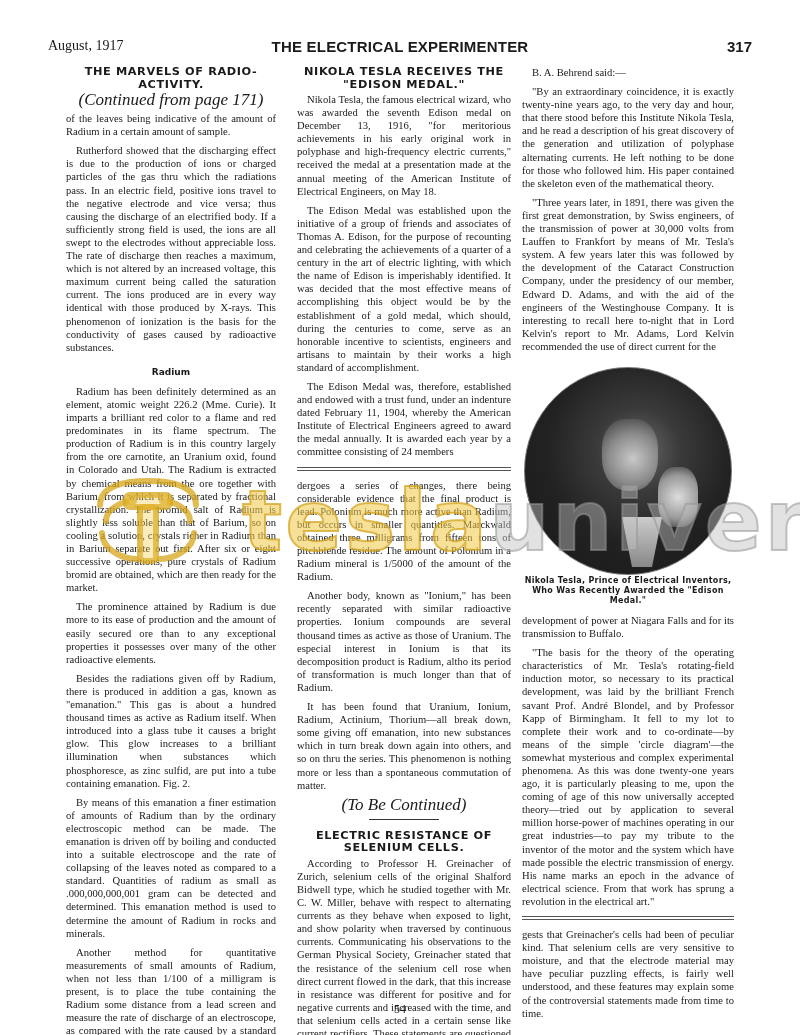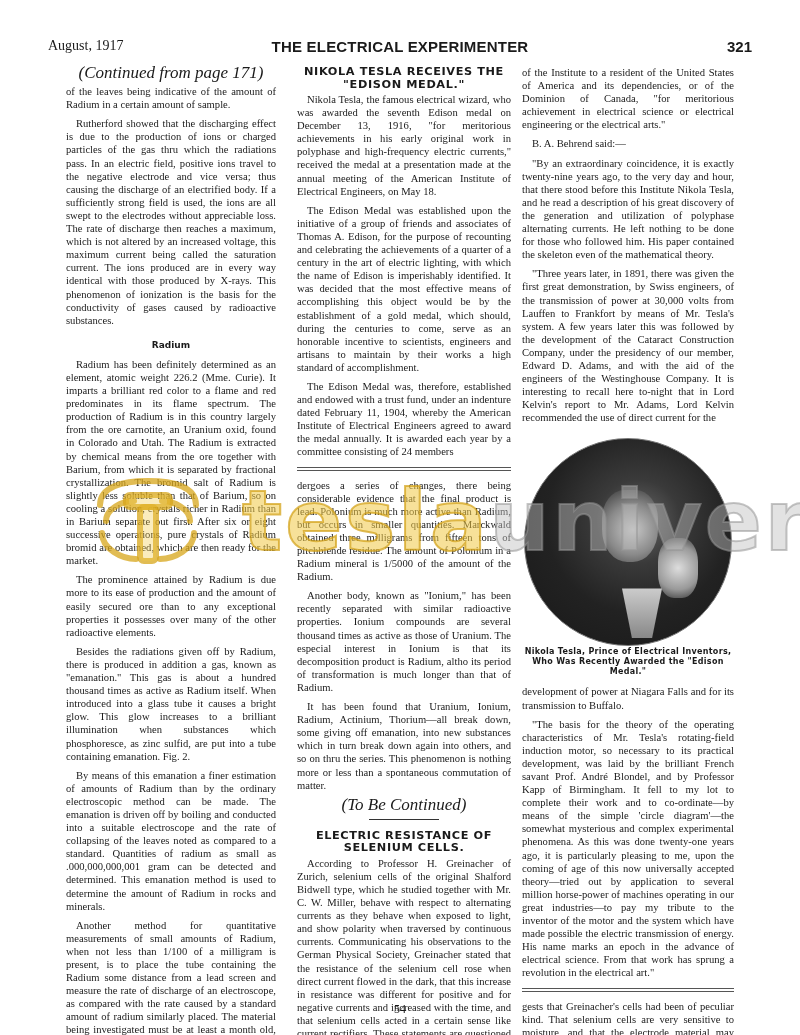--- a/index.html
+++ b/index.html
@@ -41,24 +41,25 @@
               font-weight:bold; letter-spacing:3px; line-height:100px; }
   .wm .t1 { color:rgba(240,200,70,0.55); -webkit-text-stroke:2px rgba(210,160,20,0.7); }
   .wm .t2 { color:rgba(190,190,190,0.45); -webkit-text-stroke:2px rgba(150,150,150,0.55); }
 </style>
 </head>
 <body>
 
 <div class="header">
   <span class="date">August, 1917</span>
   <span class="title">THE ELECTRICAL EXPERIMENTER</span>
-  <span class="pnum">321</span>
+  <span class="pnum">317</span>
 </div>
 
 <div class="col" id="col1">
+  <h2>THE MARVELS OF RADIO-ACTIVITY.</h2>
   <p class="cont">(Continued from page 171)</p>
   <p class="noind">of the leaves being indicative of the amount of Radium in a certain amount of sample.</p>
   <p>Rutherford showed that the discharging effect is due to the production of ions or charged particles of the gas thru which the radiations pass. In an electric field, positive ions travel to the negative electrode and vice versa; thus causing the discharge of an electrified body. If a sufficiently strong field is used, the ions are all swept to the electrodes without appreciable loss. The rate of discharge then reaches a maximum, which is not altered by an increased voltage, this maximum current being called the saturation current. The ions produced are in every way identical with those produced by X-rays. This phenomenon of ionization is the basis for the conductivity of gases caused by radioactive substances.</p>
   <div class="sub">Radium</div>
   <p>Radium has been definitely determined as an element, atomic weight 226.2 (Mme. Curie). It imparts a brilliant red color to a flame and red predominates in its flame spectrum. The production of Radium is in this country largely from the ore carnotite, an Uranium oxid, found in Colorado and Utah. The Radium is extracted by chemical means from the ore together with Barium, from which it is separated by fractional crystallization. The bromid salt of Radium is slightly less soluble than that of Barium, so on cooling a solution, crystals richer in Radium than in Barium separate out first. After six or eight successive operations, pure crystals of Radium bromid are obtained, which are then ready for the market.</p>
   <p>The prominence attained by Radium is due more to its ease of production and the amount of easily secured ore than to any exceptional properties it possesses over many of the other radioactive elements.</p>
   <p>Besides the radiations given off by Radium, there is produced in addition a gas, known as "emanation." This gas is about a hundred thousand times as active as Radium itself. When introduced into a glass tube it causes a bright glow. This glow increases to a brilliant illumination when substances which phosphoresce, as zinc sulfid, are put into a tube containing emanation. Fig. 2.</p>
   <p>By means of this emanation a finer estimation of amounts of Radium than by the ordinary electroscopic method can be made. The emanation is driven off by boiling and conducted into a suitable electroscope and the rate of collapsing of the leaves noted as compared to a standard. Quantities of radium as small as .000,000,000,001 gram can be detected and determined. This emanation method is used to determine the amount of Radium in rocks and minerals.</p>
   <p>Another method for quantitative measurements of small amounts of Radium, when not less than 1/100 of a milligram is present, is to place the tube containing the Radium some distance from a lead screen and measure the rate of discharge of an electroscope, as compared with the rate caused by a standard amount of radium similarly placed. The material being investigated must be at least a month old, in order that the emanation be in equilibrium with the Radium (due to decay and recovery, as explained later). This method is simple and direct, as the tube need not be opened nor the material weighed.</p>
 
@@ -73,21 +74,20 @@
   <p class="noind">dergoes a series of changes, there being considerable evidence that the final product is lead. Polonium is much more active than Radium, but occurs in smaller quantities. Marckwald obtained three milligrams from fifteen tons of pitchblende residue. The amount of Polonium in a Radium mineral is 1/5000 of the amount of the Radium.</p>
   <p>Another body, known as "Ionium," has been recently separated with similar radioactive properties. Ionium compounds are several thousand times as active as those of Uranium. The especial interest in Ionium is that its decomposition product is Radium, altho its period of transformation is much longer than that of Radium.</p>
   <p>It has been found that Uranium, Ionium, Radium, Actinium, Thorium—all break down, some giving off emanation, into new substances which in turn break down again into others, and so on thru the series. This phenomenon is nothing more or less than a spontaneous commutation of matter.</p>
   <p class="cont">(To Be Continued)</p>
   <div class="short-rule"></div>
   <h2>ELECTRIC RESISTANCE OF SELENIUM CELLS.</h2>
   <p>According to Professor H. Greinacher of Zurich, selenium cells of the original Shalford Bidwell type, which he studied together with Mr. C. W. Miller, behave with respect to alternating currents as they behave when exposed to light, and show polarity when traversed by continuous currents. Communicating his observations to the German Physical Society, Greinacher stated that the resistance of the selenium cell rose when direct current flowed in the dark, that this increase in resistance was different for positive and for negative currents and increased with the time, and that selenium cells acted in a certain sense like current rectifiers. These statements are questioned by Dr. Robert Furstenau of Berlin, who, in experimenting with hundreds of selenium cells with similar bridge arrangements as Greinacher, had never noticed any of these effects. Furstenau sug-</p>
 </div>
 
 <div class="col" id="col3">
-  <p class="noind">of the Institute to a resident of the United States of America and its dependencies, or of the Dominion of Canada, "for meritorious achievement in electrical science or electrical engineering or the electrical arts."</p>
   <p>B. A. Behrend said:—</p>
   <p>"By an extraordinary coincidence, it is exactly twenty-nine years ago, to the very day and hour, that there stood before this Institute Nikola Tesla, and he read a description of his great discovery of the generation and utilization of polyphase alternating currents. He left nothing to be done for those who followed him. His paper contained the skeleton even of the mathematical theory.</p>
   <p>"Three years later, in 1891, there was given the first great demonstration, by Swiss engineers, of the transmission of power at 30,000 volts from Lauffen to Frankfort by means of Mr. Tesla's system. A few years later this was followed by the development of the Cataract Construction Company, under the presidency of our member, Edward D. Adams, and with the aid of the engineers of the Westinghouse Company. It is interesting to recall here to-night that in Lord Kelvin's report to Mr. Adams, Lord Kelvin recommended the use of direct current for the</p>
   <div class="photo">
     <div class="disc"></div>
     <div class="face"></div>
     <div class="hand"></div>
     <div class="collar"></div>
   </div>
   <div class="caption">Nikola Tesla, Prince of Electrical Inventors, Who Was Recently Awarded the "Edison Medal."</div>

